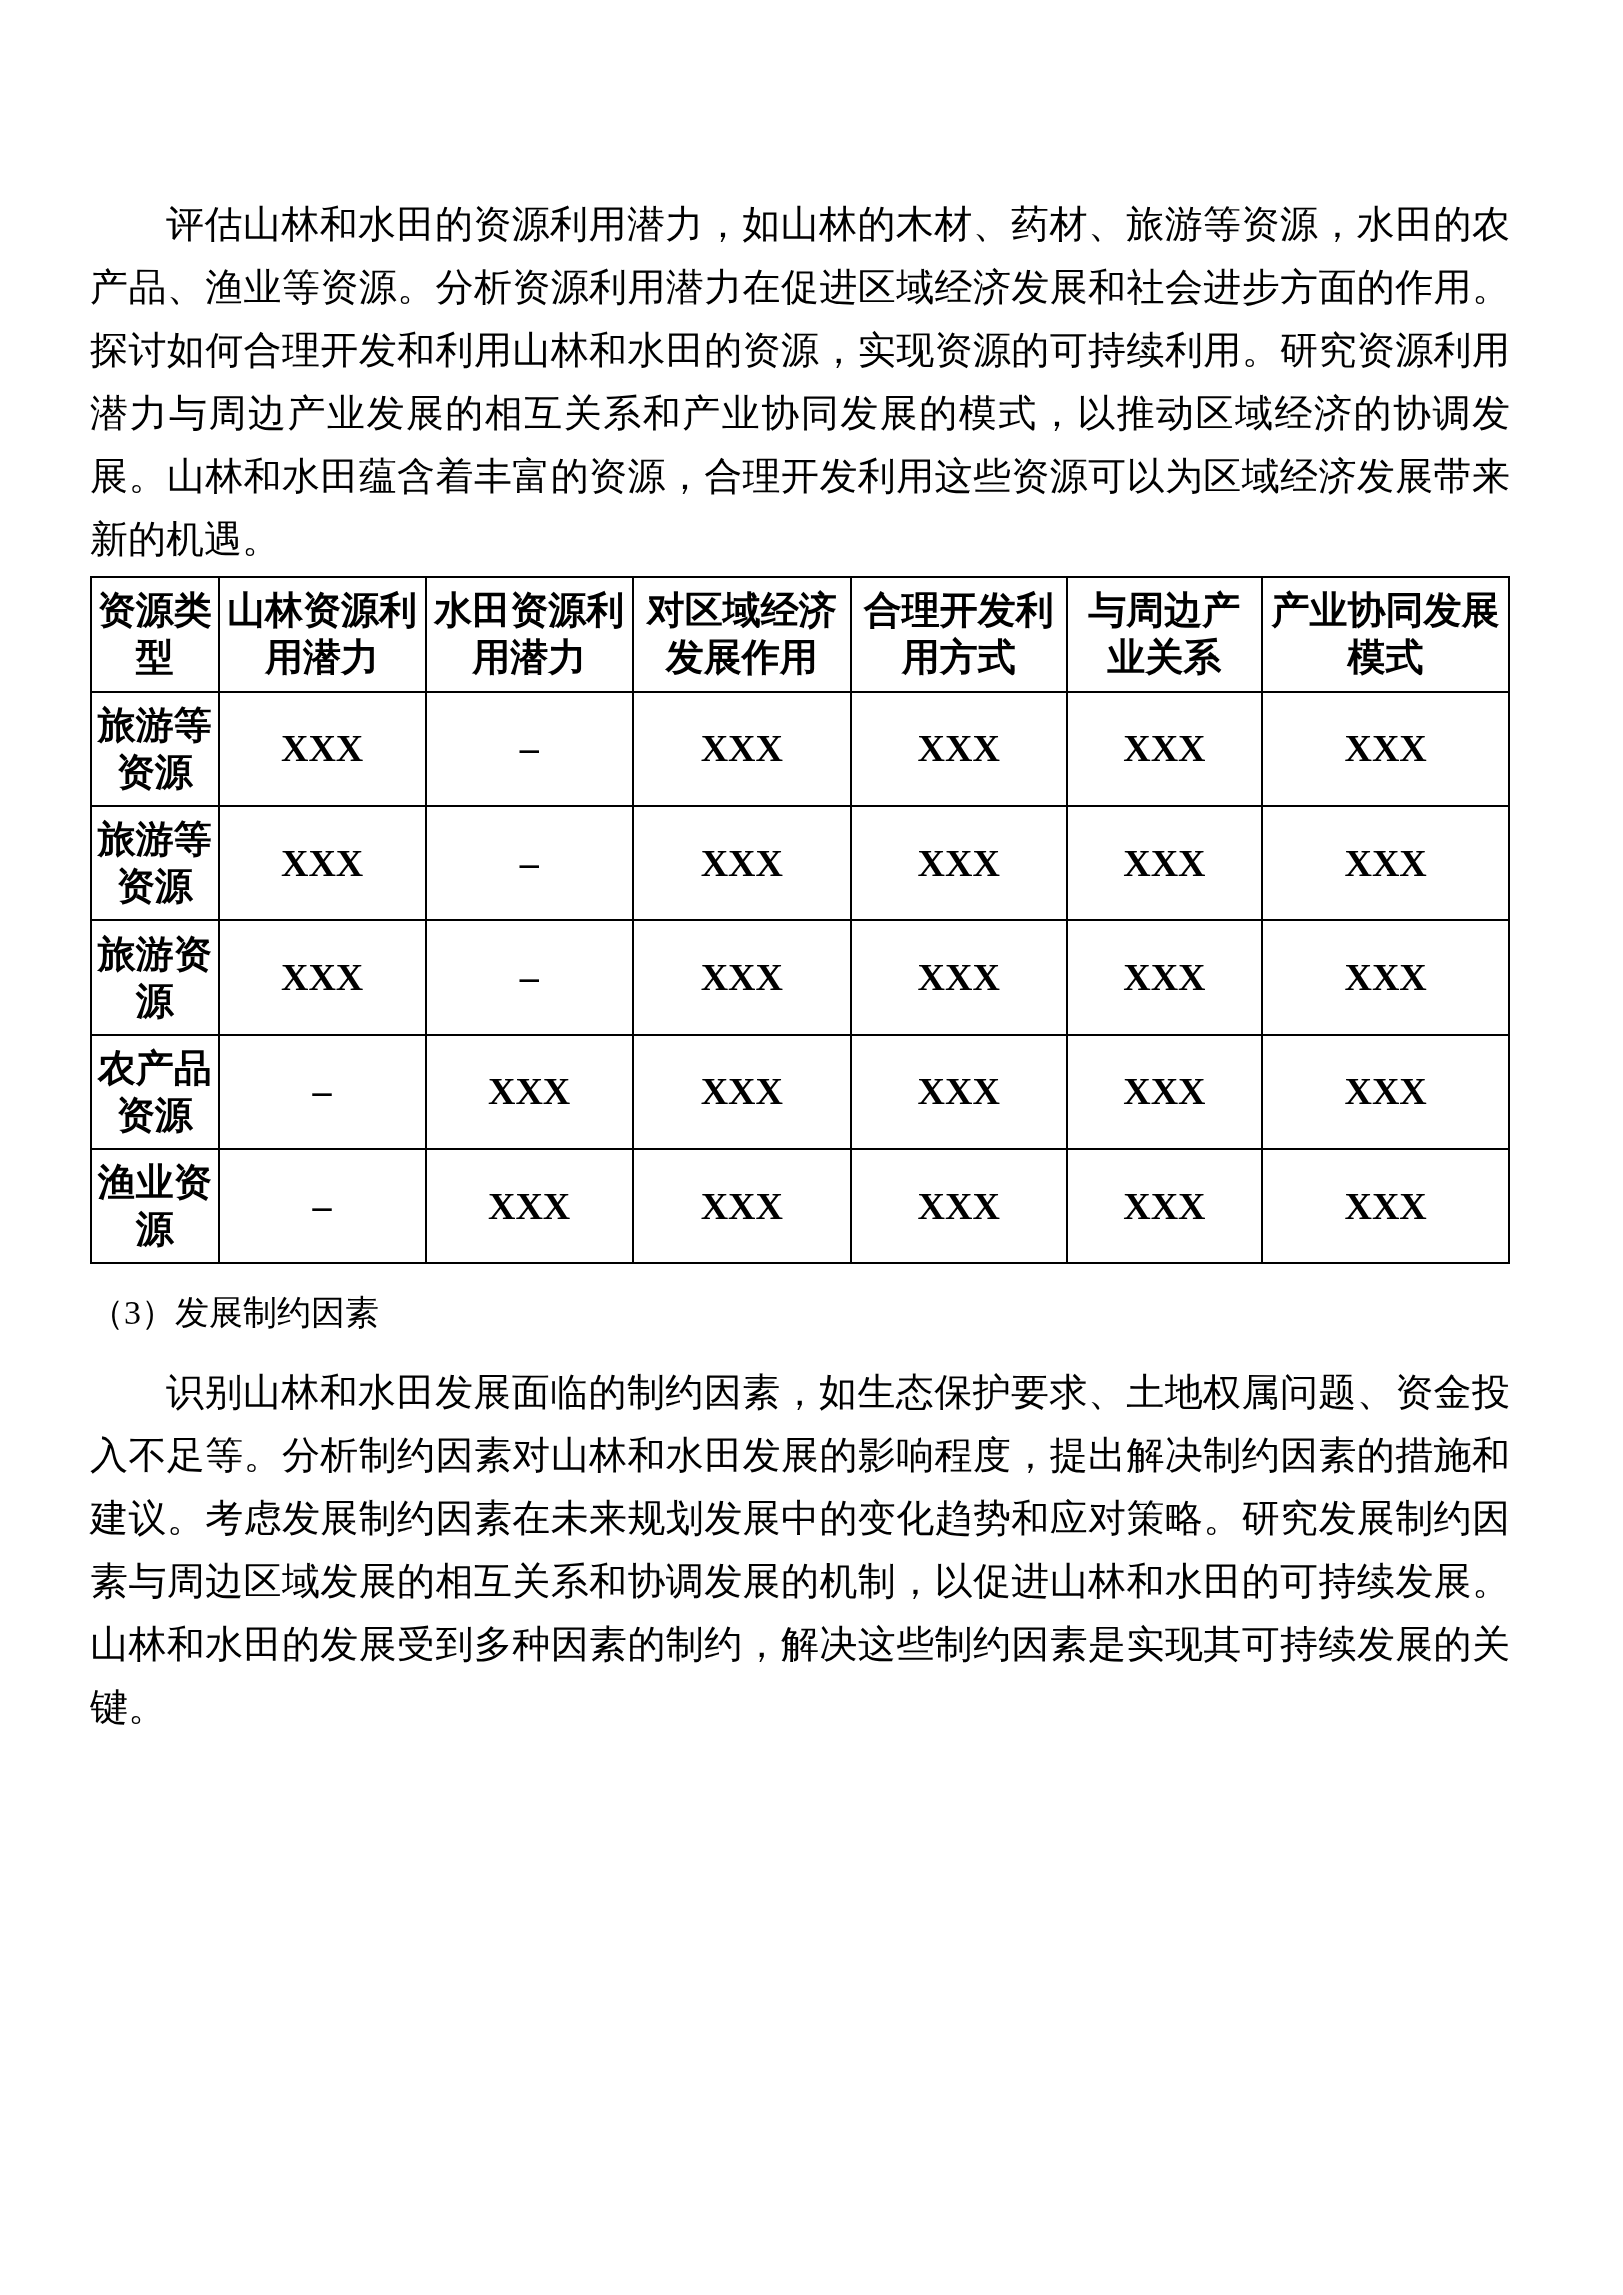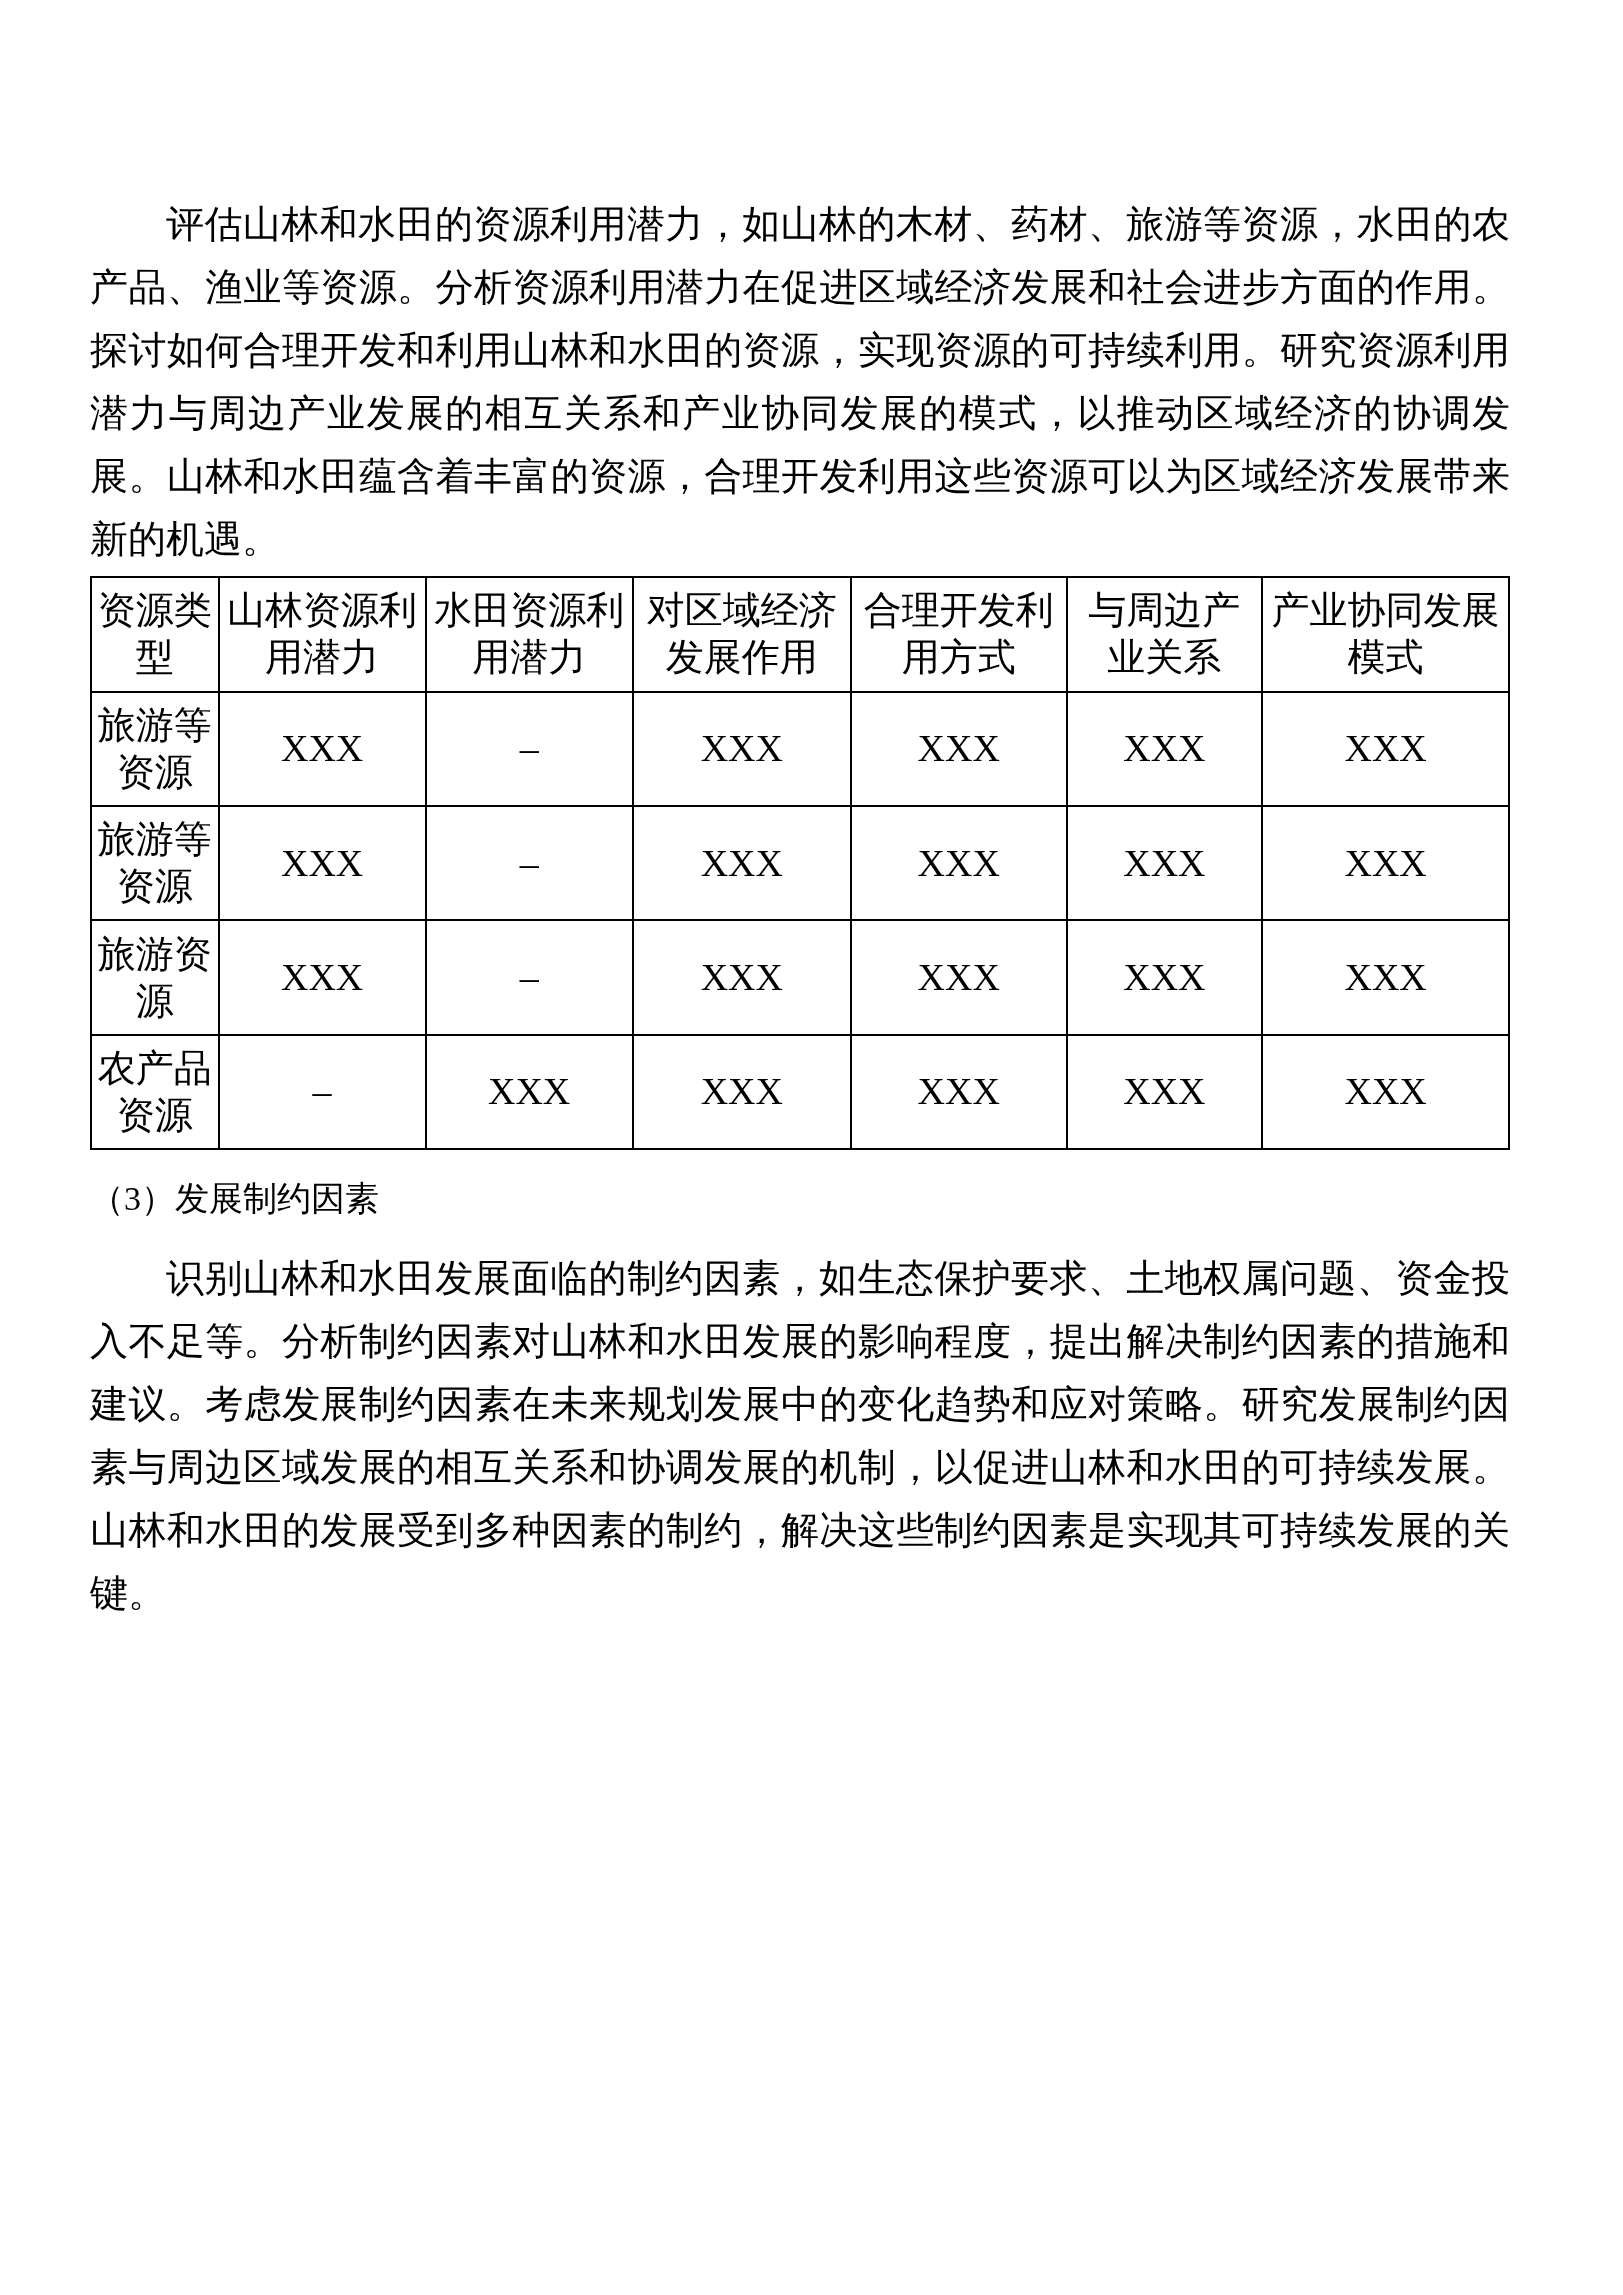--- a/index.html
+++ b/index.html
@@ -40,21 +40,21 @@
     border-collapse: collapse;
     table-layout: fixed;
     margin-top: 5.2px;
     margin-bottom: 5.2px;
   }
   table.doc-table th,
   table.doc-table td {
     border: 2px solid #000000;
     font-size: 38px;
     line-height: 47px;
-    font-weight: normal;
+    font-weight: bold;
     text-align: center;
     vertical-align: middle;
     padding: 9.2px 3.9px;
     word-break: break-all;
   }
   table.doc-table td.xcell {
     font-family: "Liberation Serif", "DejaVu Serif", serif;
   }
   col.c0 { width: 9%; }
   col.c1 { width: 14.6%; }
@@ -122,20 +122,29 @@
         </tr>
         <tr>
           <td class="xcell">农产品资源</td>
           <td class="xcell">–</td>
           <td class="xcell">XXX</td>
           <td class="xcell">XXX</td>
           <td class="xcell">XXX</td>
           <td class="xcell">XXX</td>
           <td class="xcell">XXX</td>
         </tr>
+        <tr>
+          <td class="xcell">渔业资源</td>
+          <td class="xcell">–</td>
+          <td class="xcell">XXX</td>
+          <td class="xcell">XXX</td>
+          <td class="xcell">XXX</td>
+          <td class="xcell">XXX</td>
+          <td class="xcell">XXX</td>
+        </tr>
       </tbody>
   </table>
 
   <p class="heading">（3）发展制约因素</p>
 
   <p class="para">识别山林和水田发展面临的制约因素，如生态保护要求、土地权属问题、资金投入不足等。分析制约因素对山林和水田发展的影响程度，提出解决制约因素的措施和建议。考虑发展制约因素在未来规划发展中的变化趋势和应对策略。研究发展制约因素与周边区域发展的相互关系和协调发展的机制，以促进山林和水田的可持续发展。山林和水田的发展受到多种因素的制约，解决这些制约因素是实现其可持续发展的关键。</p>
 
 
 
 </div>

